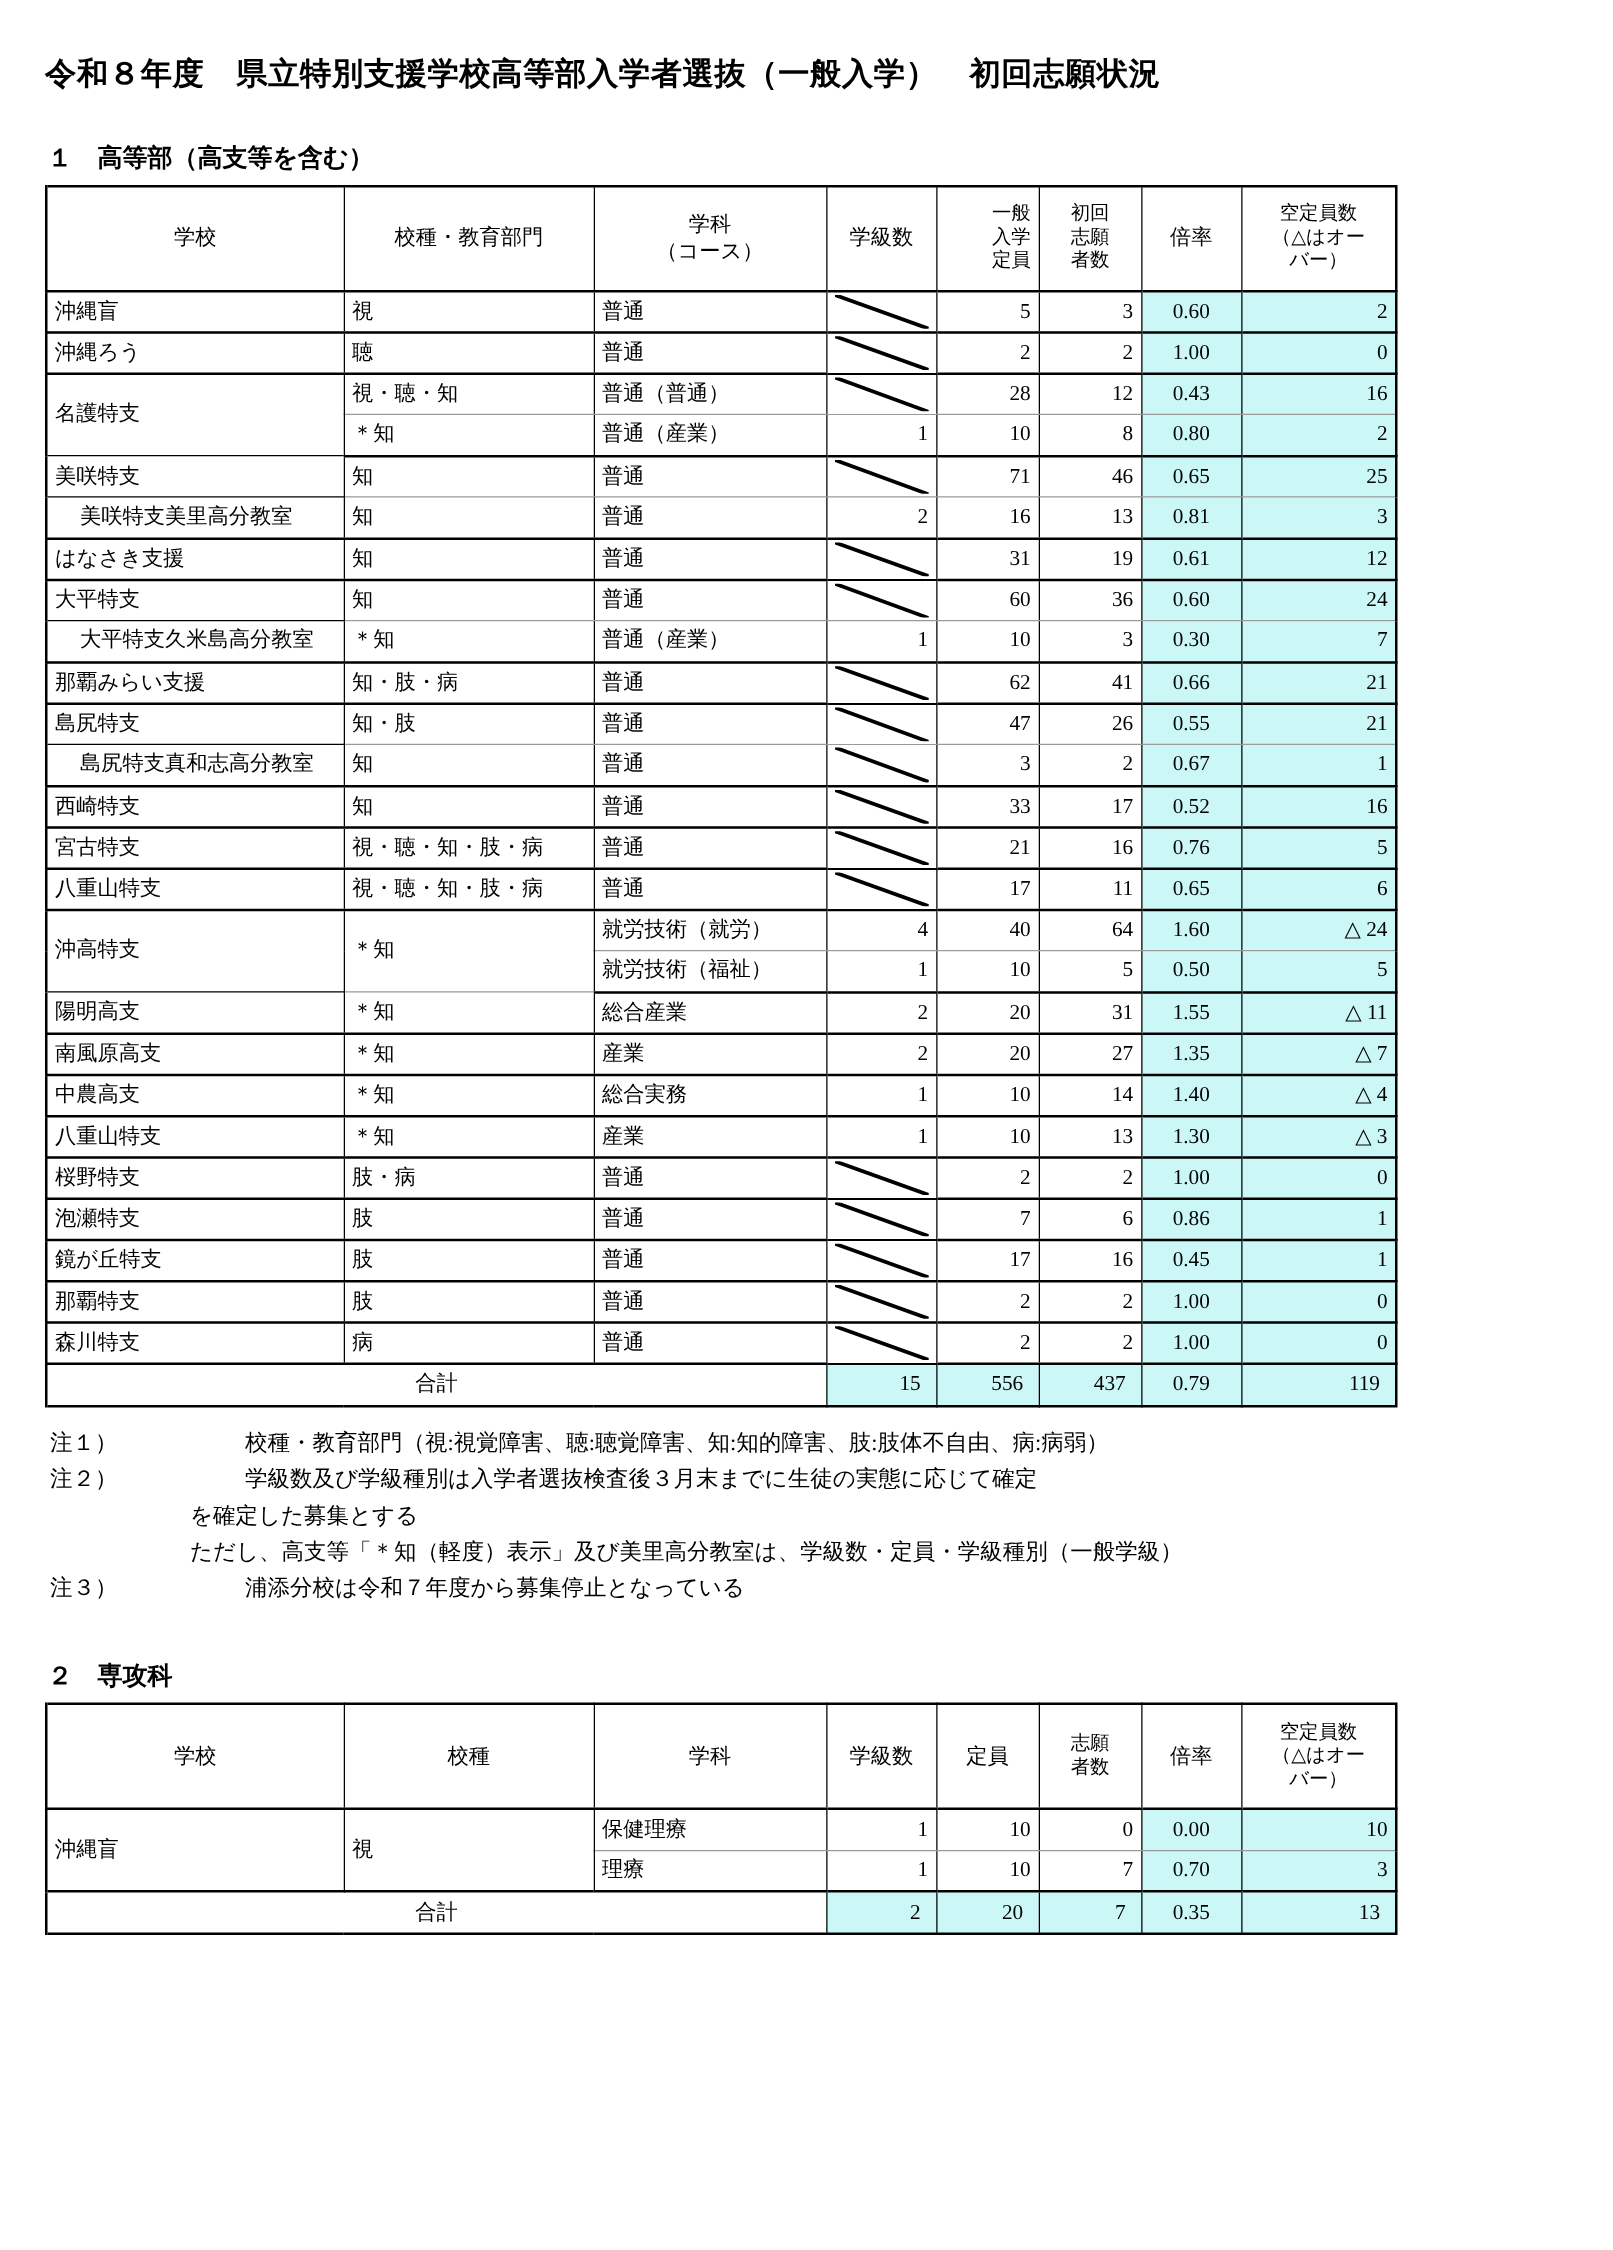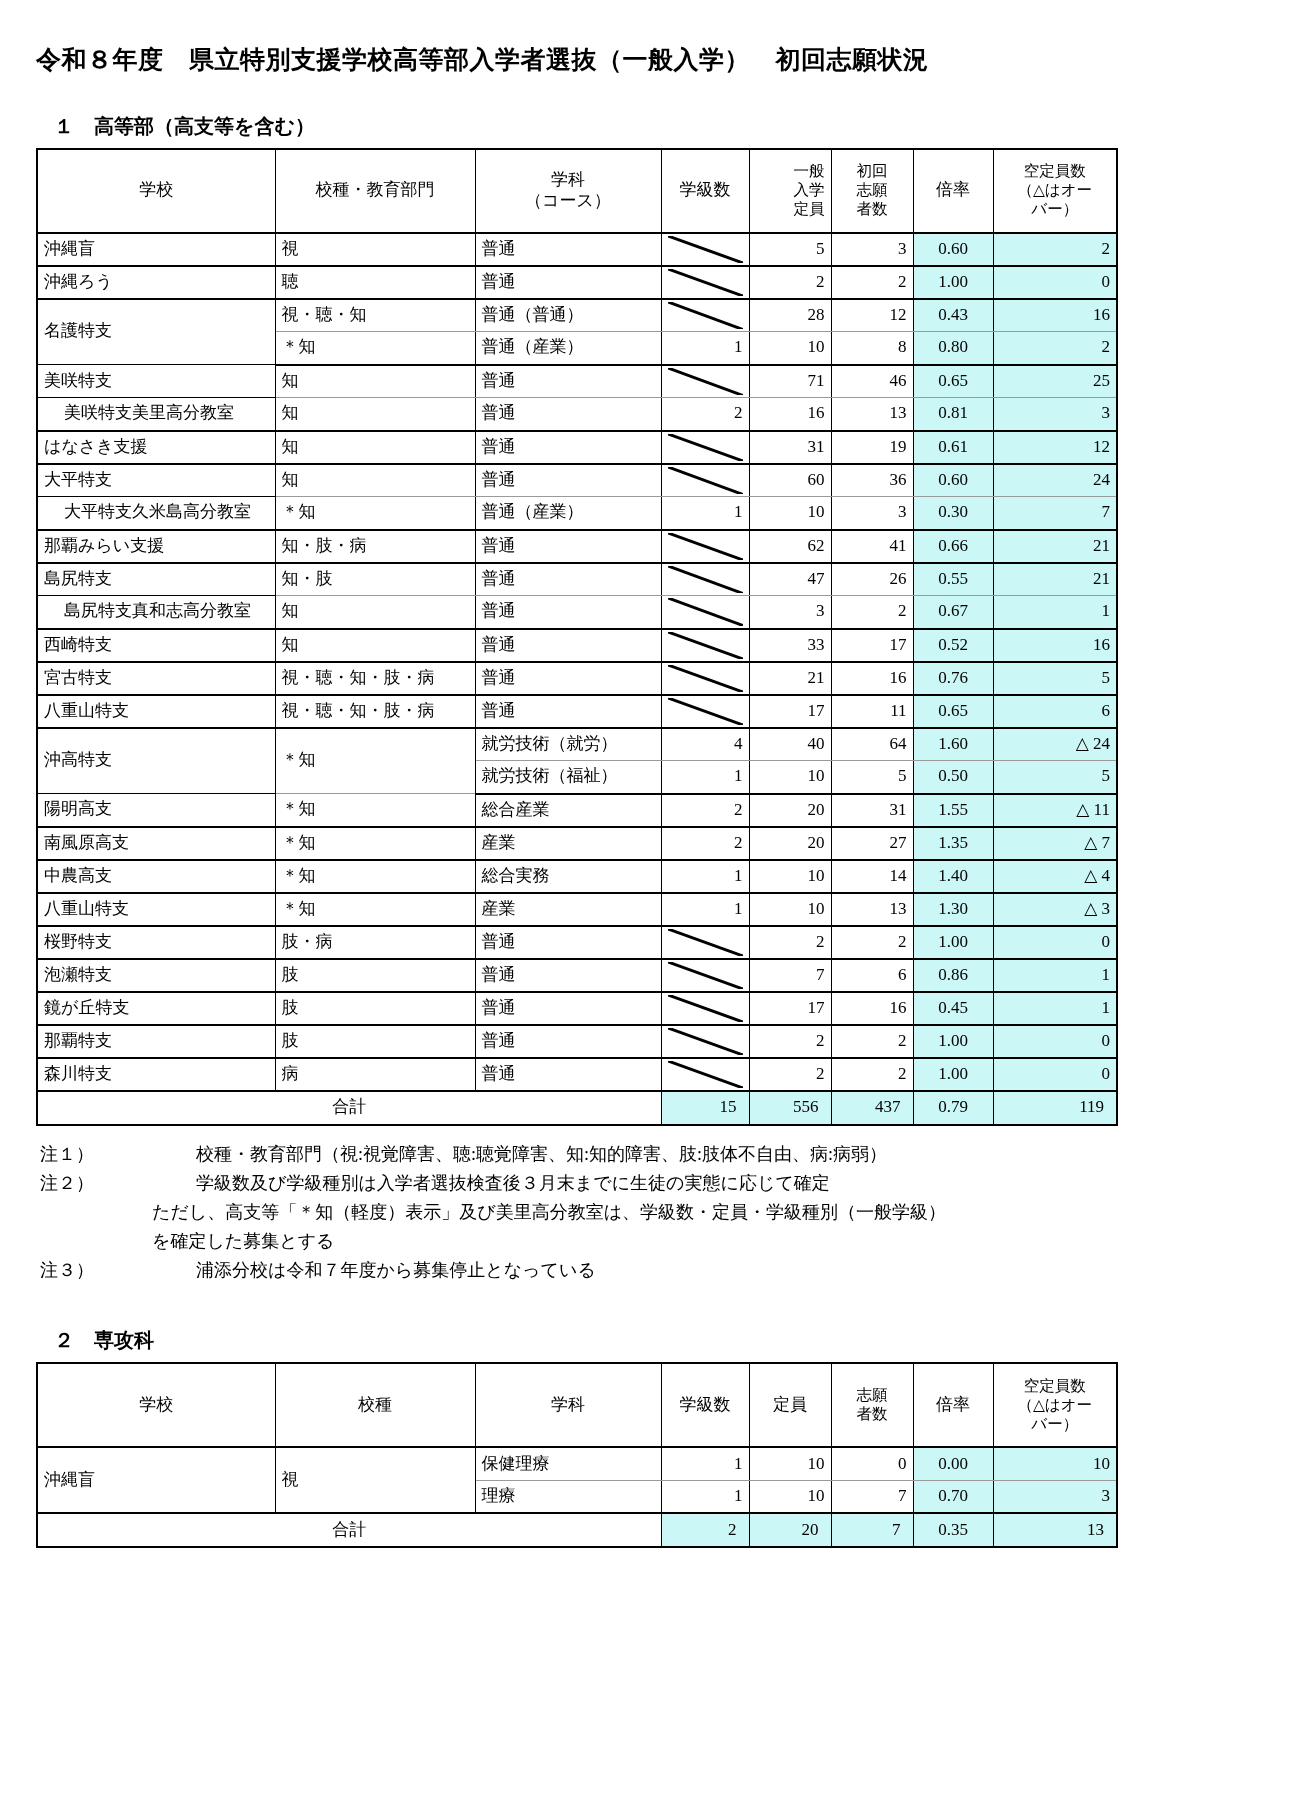--- a/index.html
+++ b/index.html
@@ -30,21 +30,21 @@
     letter-spacing: 0.5px;
     margin: 8px 0 0 6px;
     white-space: pre;
     line-height: 1.3;
   }
 
   
   .section-head {
     font-size: 20px;
     font-weight: bold;
-    margin: 36px 0 8px 24px;
+    margin: 36px 0 8px 8px;
     white-space: pre;
     font-family: Liberation Serif, serif;
   }
   .section-head-2 {
     margin-top: 42px;
   }
 
   
   table.grid {
     border-collapse: collapse;
@@ -520,22 +520,22 @@
           <td class="num cyan">437</td>
           <td class="ratio cyan">0.79</td>
           <td class="num cyan th-right">119</td>
         </tr>
       </tbody>
   </table>
 
   <div class="notes" id="notes-block">
       <div class="note-row"><span class="note-label">注１）</span><span class="note-body">校種・教育部門（視:視覚障害、聴:聴覚障害、知:知的障害、肢:肢体不自由、病:病弱）</span></div>
       <div class="note-row"><span class="note-label">注２）</span><span class="note-body">学級数及び学級種別は入学者選抜検査後３月末までに生徒の実態に応じて確定</span></div>
+      <div class="note-cont">を確定した募集とする</div>
       <div class="note-cont">ただし、高支等「＊知（軽度）表示」及び美里高分教室は、学級数・定員・学級種別（一般学級）</div>
-      <div class="note-cont">を確定した募集とする</div>
       <div class="note-row"><span class="note-label">注３）</span><span class="note-body">浦添分校は令和７年度から募集停止となっている</span></div>
     </div>
 
   <div class="section-head section-head-2">２　専攻科</div>
 
   <table class="grid t2">
     <colgroup>
       <col style="width:238px">
         <col style="width:200px">
         <col style="width:186px">

